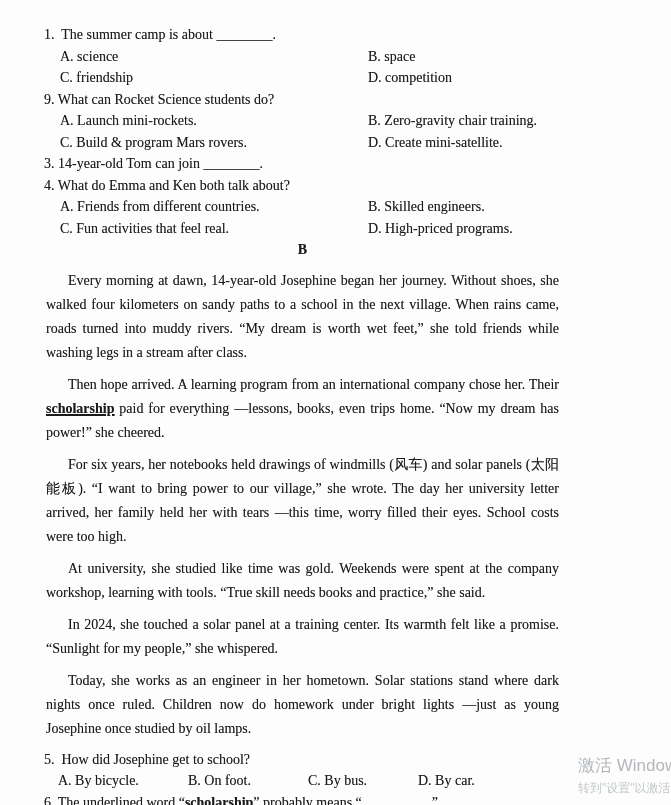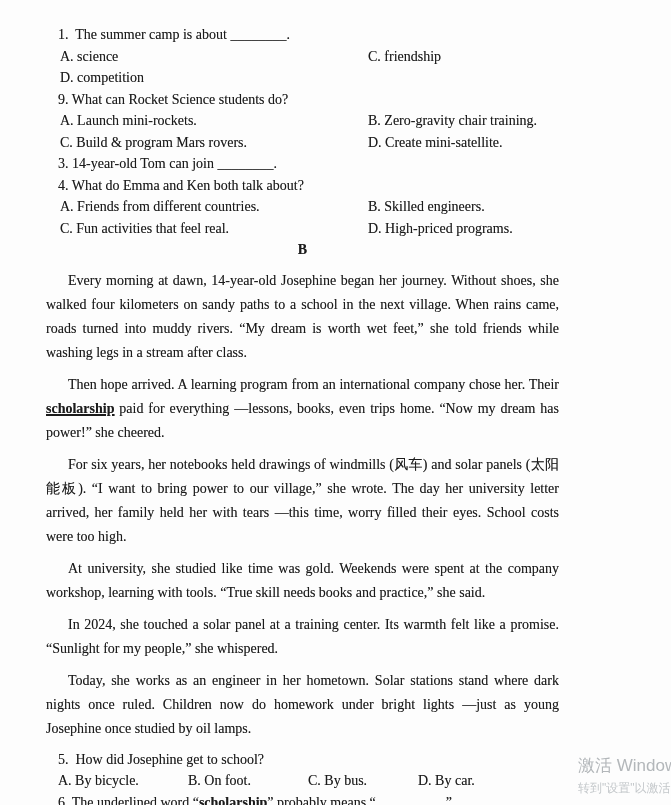--- a/index.html
+++ b/index.html
@@ -9,21 +9,21 @@
     background:#fdfdfd;
     overflow:hidden;
     font-family:"Liberation Serif","DejaVu Serif",serif;
     color:#1b1b1b;
   }
   .content{
     position:absolute;left:38px;top:24px;width:529px;
     font-size:14px;
   }
   .stem{
-    margin-left:20px;
+    margin-left:6px;
     line-height:21.5px;
     white-space:pre-wrap;
     text-shadow:0 0 0.5px rgba(30,30,30,0.45);
   }
   .opts2{
     display:grid;
     grid-template-columns:308px auto;
     padding-left:22px;
     line-height:21.5px;
     text-shadow:0 0 0.5px rgba(30,30,30,0.45);
@@ -75,20 +75,21 @@
 </head>
 <body>
 
 <div class="page">
   <div class="content">
 
     <div class="q">
       <div class="stem">1.  The summer camp is about ________.</div>
       <div class="opts2">
         <span>A. science</span>
+        <span>B. space</span>
         <span>C. friendship</span>
         <span>D. competition</span>
       </div>
     </div>
 
     <div class="q">
       <div class="stem">9. What can Rocket Science students do?</div>
       <div class="opts2">
         <span>A. Launch mini-rockets.</span>
         <span>B. Zero-gravity chair training.</span>

